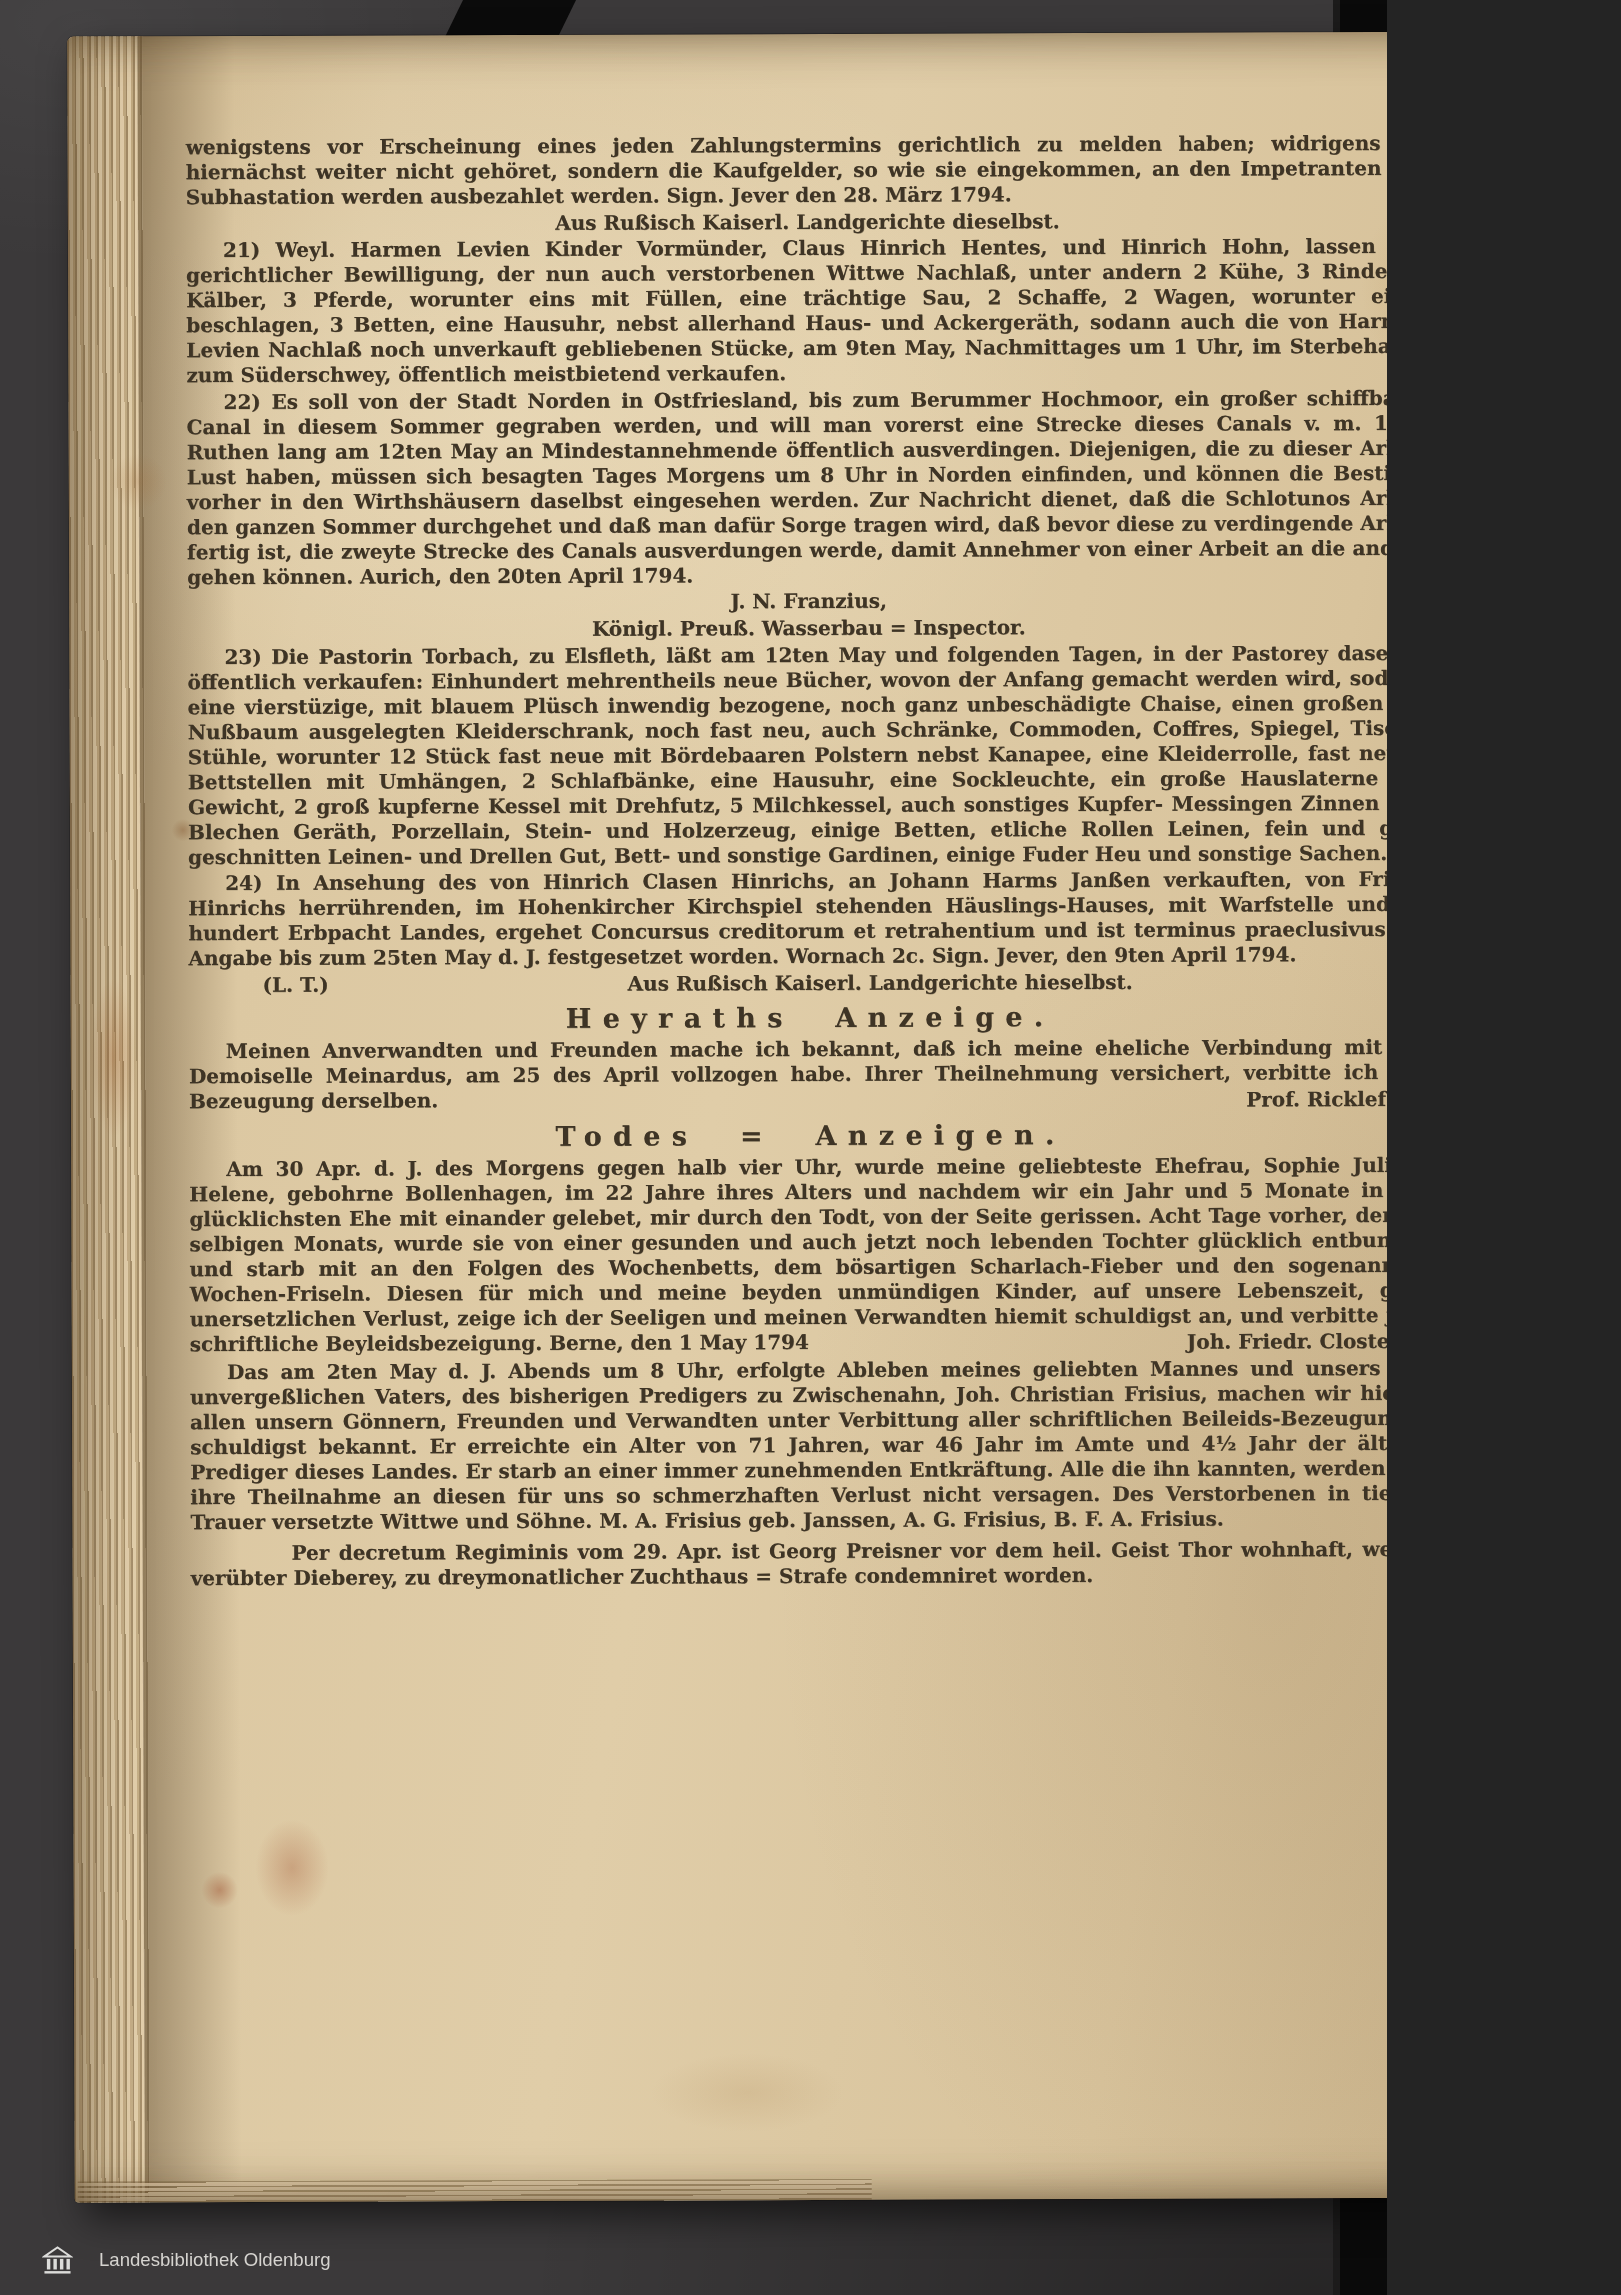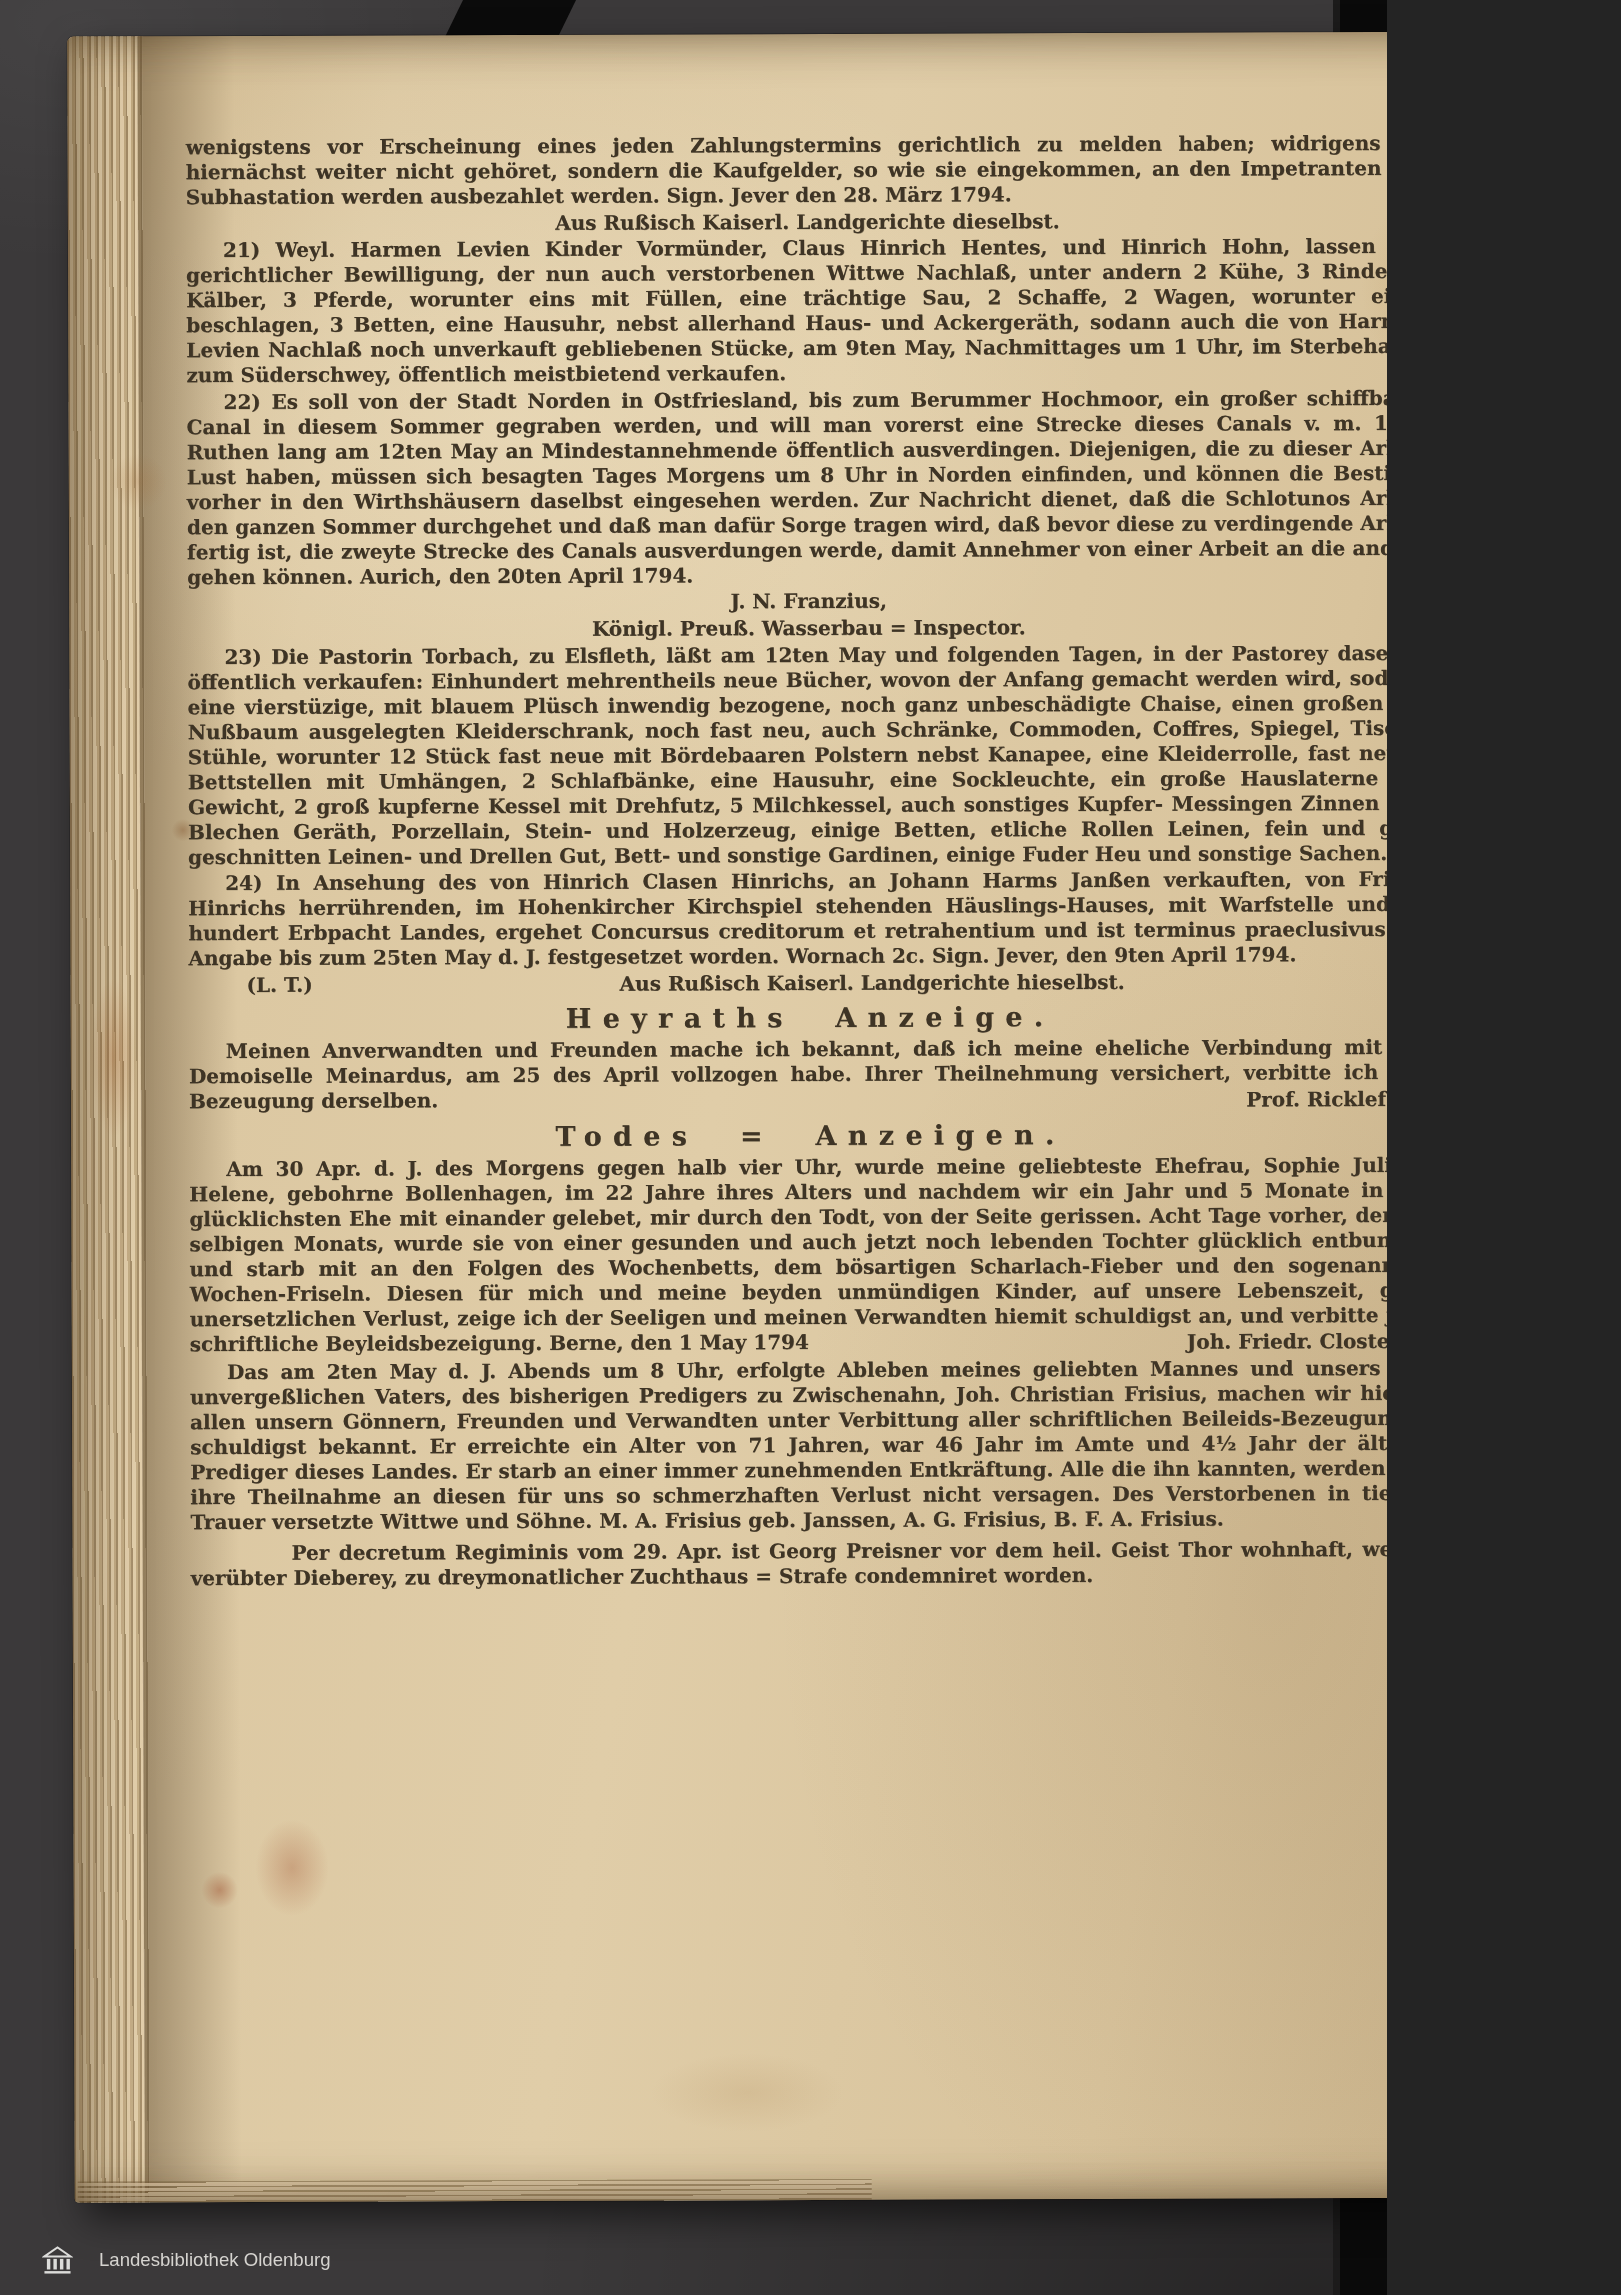--- a/index.html
+++ b/index.html
@@ -69,21 +69,21 @@
   .heading{
     text-align:center;text-indent:0 !important;
     font-size:27px;letter-spacing:11.3px;word-spacing:21px;
     margin:9.7px 0 6.5px 0 !important;
   }
   .sig-line{
     text-align:right;text-indent:0 !important;
     margin-top:-25px !important;padding-right:27.6px;
   }
   .lt-row{display:flex;text-indent:0 !important;margin:1.6px 0 !important;}
-  .lt-row .seal{margin-left:58px;white-space:nowrap;}
+  .lt-row .seal{margin-left:74px;white-space:nowrap;}
   .lt-row .court{flex:1;text-align:center;}
   .decree{text-indent:101px !important;margin-top:6.5px !important;}
 
   .library-brand{
     position:absolute;left:42px;bottom:19.5px;display:flex;align-items:center;gap:26px;
     color:#d6d4d0;font-family:"Liberation Sans", sans-serif;font-size:18.6px;
   }
   .library-brand .logo{display:inline-flex;}
 </style>
 </head>

